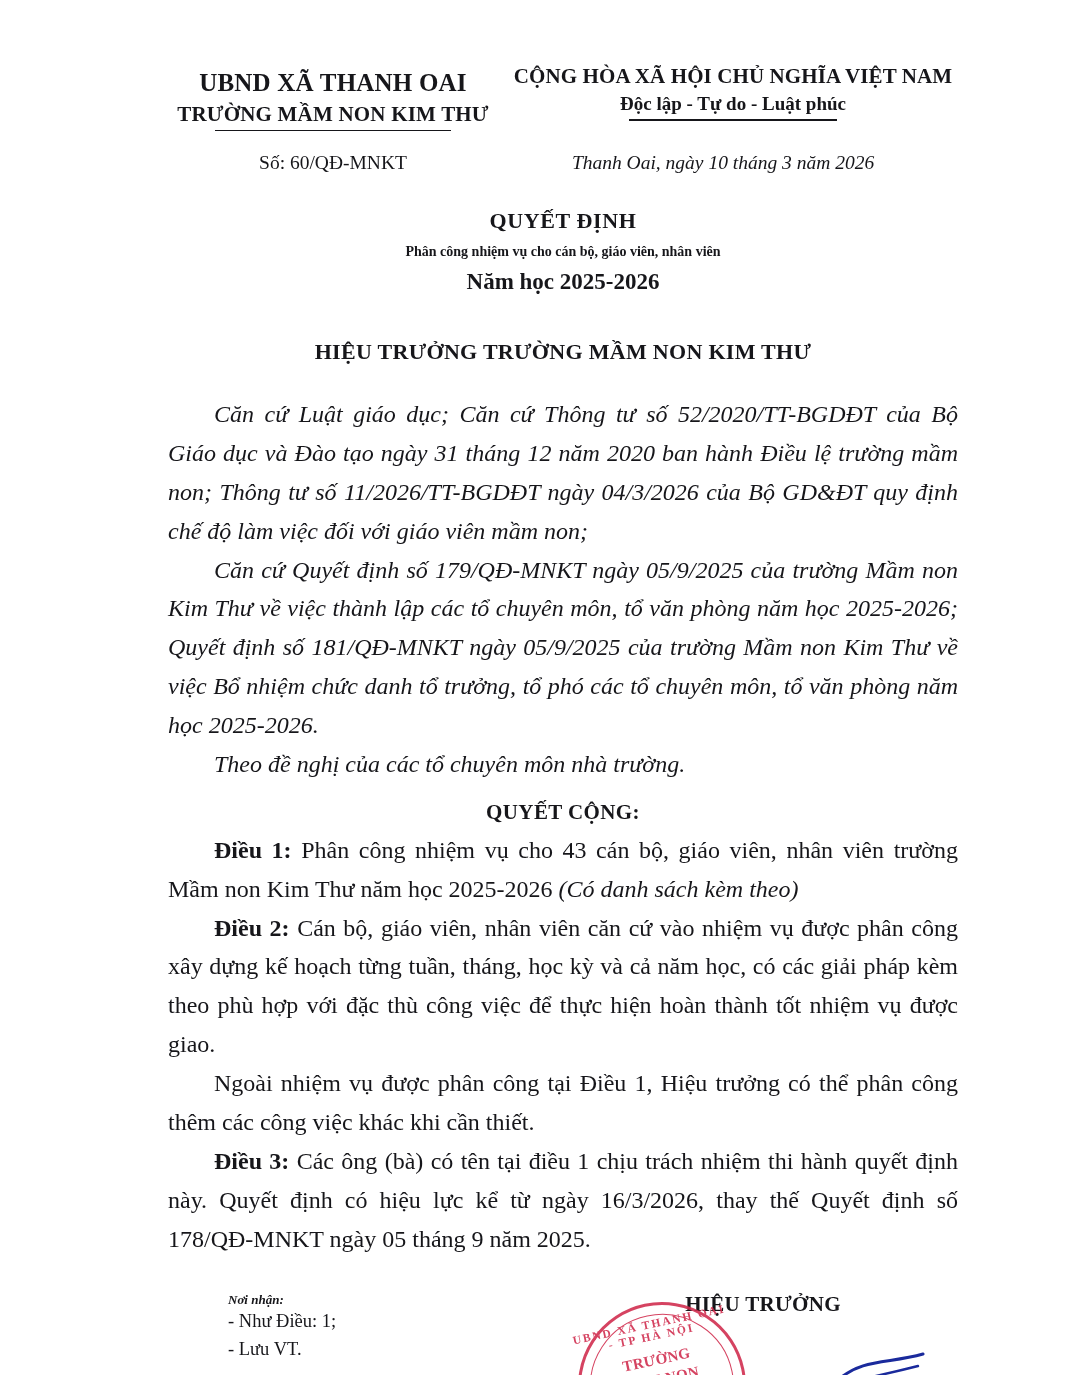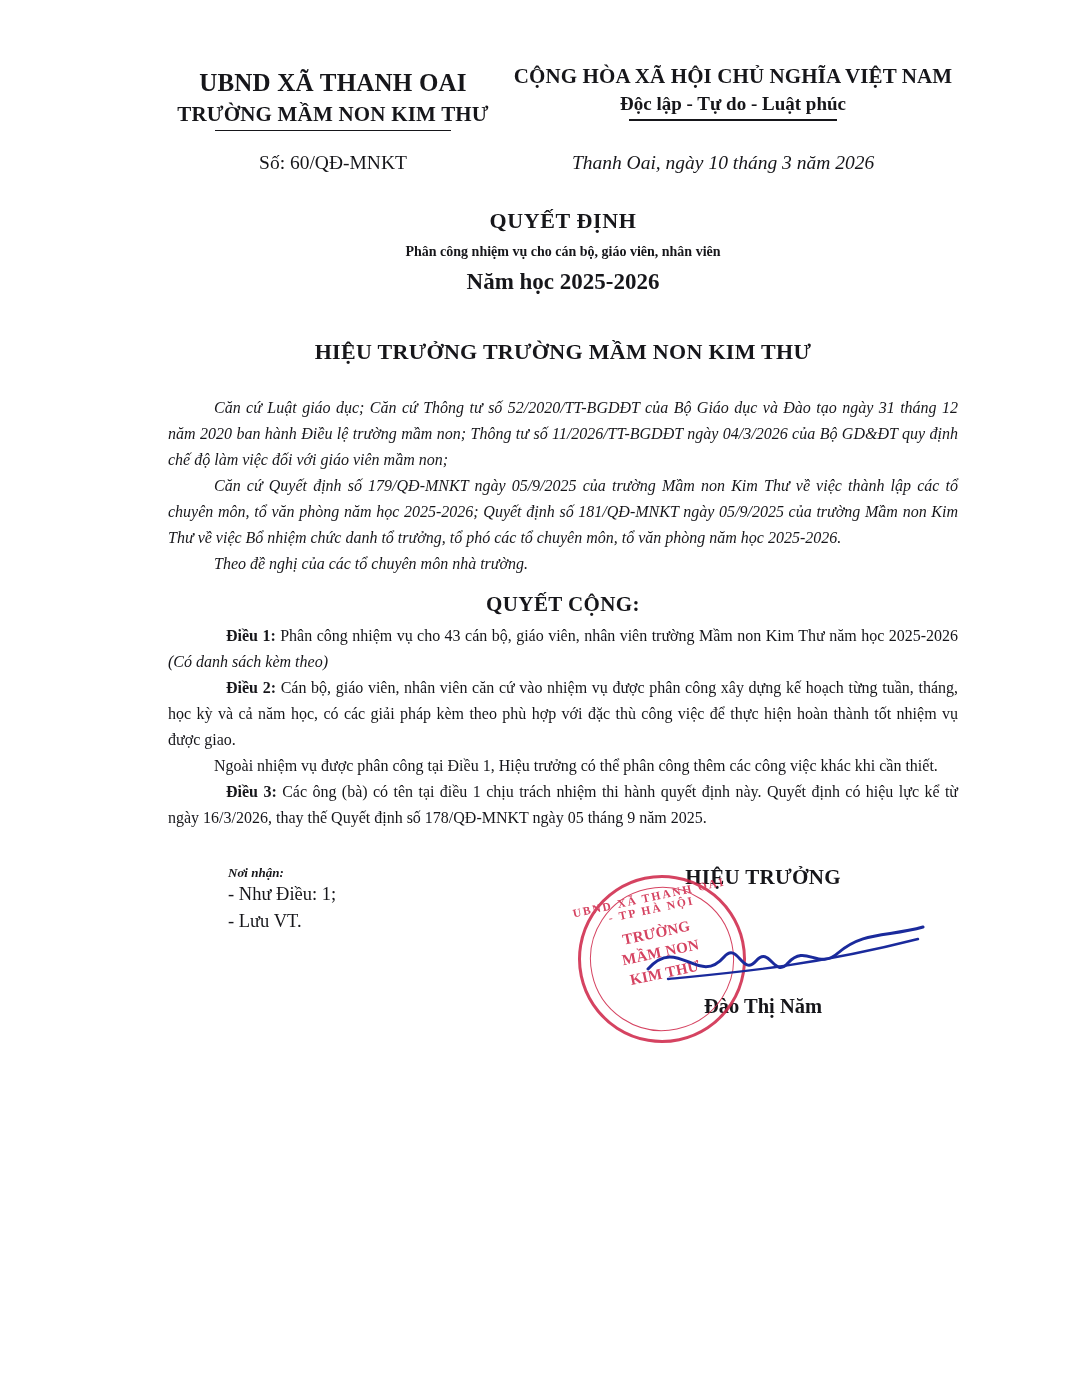--- a/index.html
+++ b/index.html
@@ -138,39 +138,38 @@
     margin-top: 44px;
     letter-spacing: .3px;
   }
 
   
   .body-block {
     margin-top: 30px;
   }
   p.para {
     margin: 0;
-    font-size: 16px;
+    font-size: 24px;
     line-height: 1.62;
     text-align: justify;
     text-indent: 46px;
   }
   p.italic {
     font-style: italic;
   }
   .decision-word {
     text-align: center;
     font-size: 21px;
     font-weight: bold;
     margin-top: 16px;
     margin-bottom: 6px;
     letter-spacing: .4px;
   }
   .art-label {
     font-weight: bold;
-    margin-left: 12px;
   }
   .inline-italic {
     font-style: italic;
   }
 
   
   .footer {
     margin-top: 34px;
     position: relative;
     min-height: 170px;

